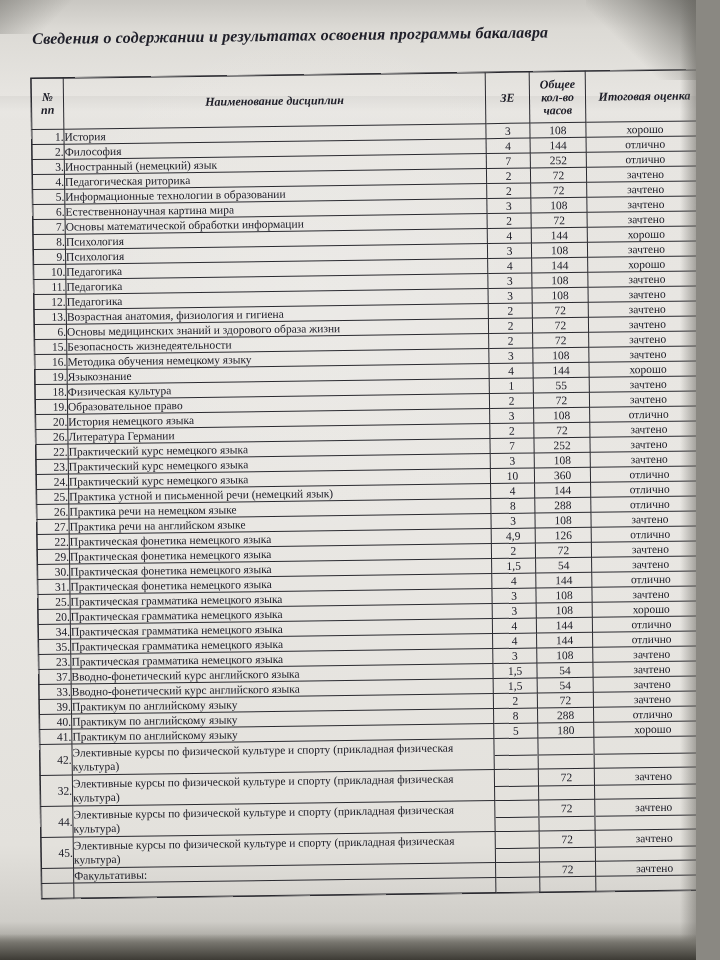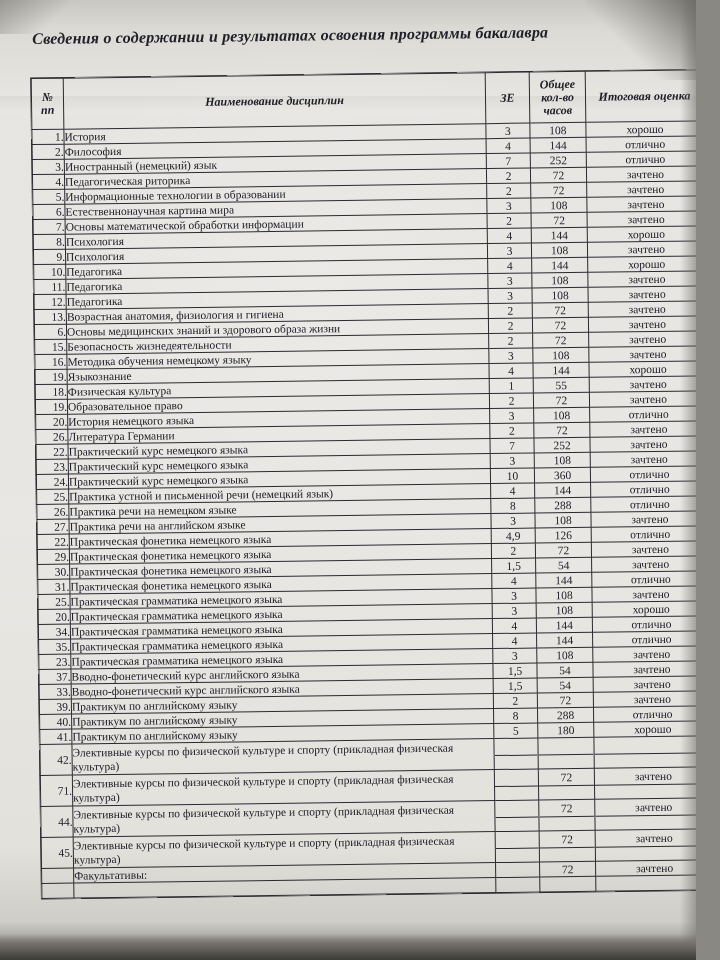--- a/index.html
+++ b/index.html
@@ -398,21 +398,21 @@
             <td class="splitcell cell-center">
               <div class="split-top"></div>
               <div class="split-bot"></div>
             </td>
             <td class="splitcell cell-center">
               <div class="split-top"></div>
               <div class="split-bot"></div>
             </td>
           </tr>
           <tr class="double">
-            <td class="cell-num">71.</td>
+            <td class="cell-num">32.</td>
             <td class="cell-discipline">Элективные курсы по физической культуре и спорту (прикладная физическая культура)</td>
             <td class="splitcell cell-center">
               <div class="split-top"></div>
               <div class="split-bot"></div>
             </td>
             <td class="splitcell cell-center">
               <div class="split-top">72</div>
               <div class="split-bot"></div>
             </td>
             <td class="splitcell cell-center">

